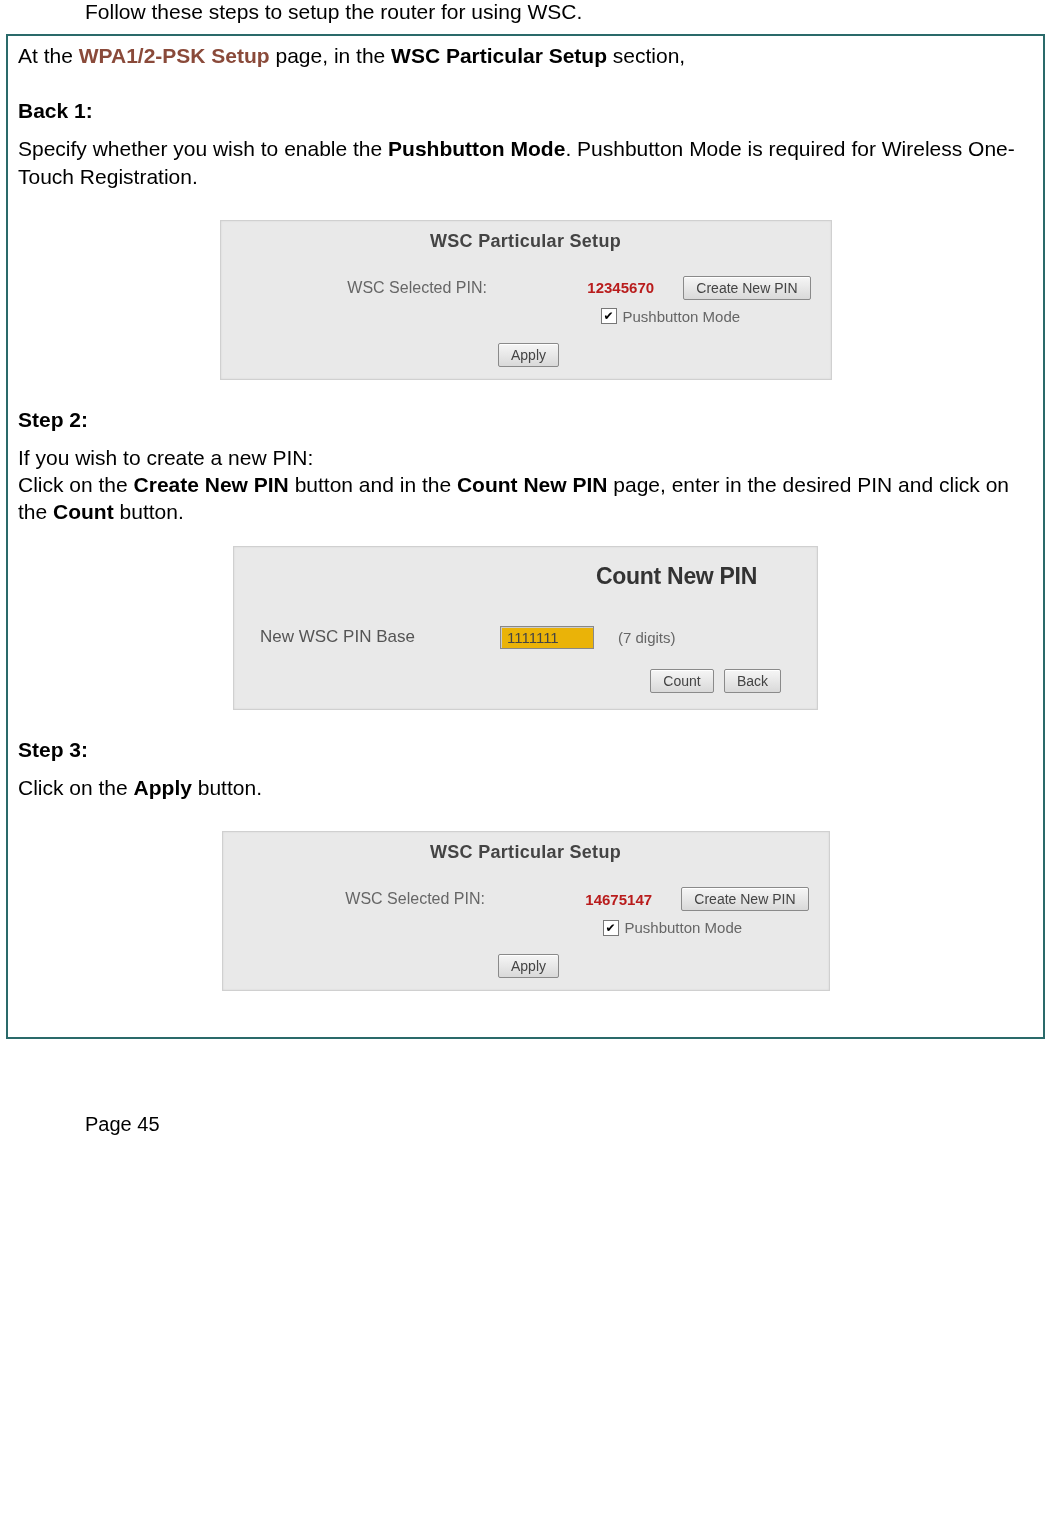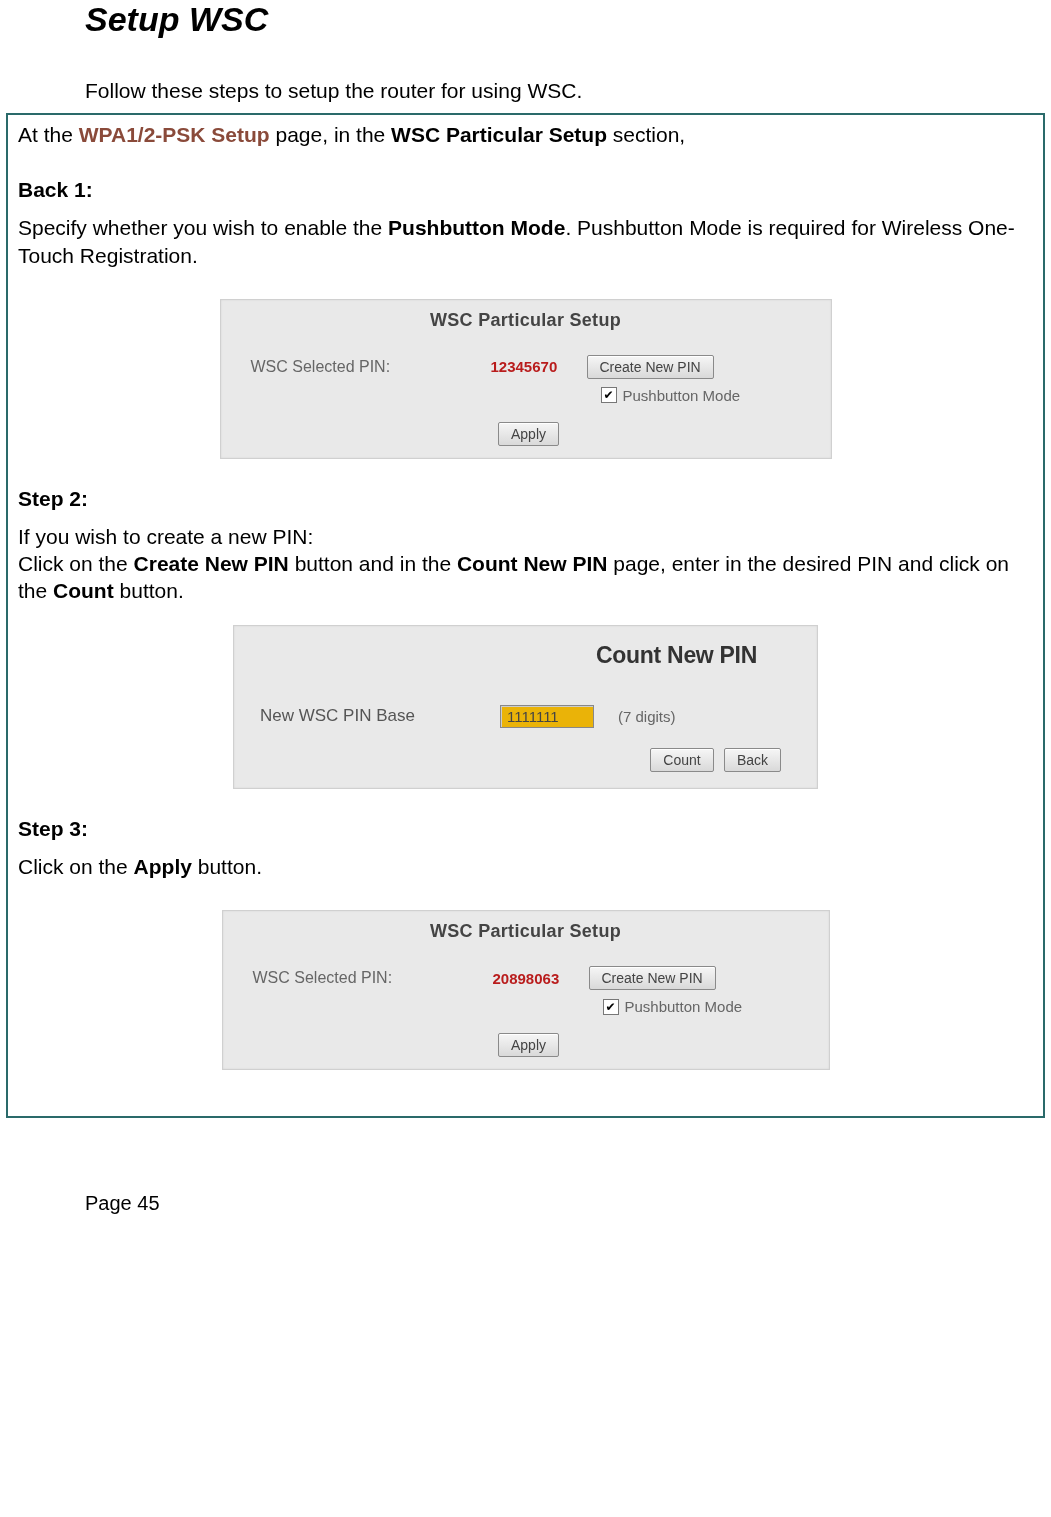--- a/index.html
+++ b/index.html
@@ -65,20 +65,21 @@
     padding: 10px 0 24px 0;
     letter-spacing: 0.3px;
   }
   .panel1 { width: 610px; }
   .panel2 { width: 583px; }
   .panel3 { width: 606px; }
   .row {
     display: flex;
     align-items: center;
     padding: 0 20px 6px 30px;
+    justify-content: flex-end;
   }
   .row .label {
     flex: 0 0 240px;
     color: #666;
     font-size: 16px;
   }
   .row .pin {
     color: #b91c1c;
     font-weight: bold;
     font-size: 15px;
@@ -162,21 +163,20 @@
   .footer {
     margin: 74px 0 0 85px;
     font-family: Liberation Sans, sans-serif;
     font-size: 20px;
   }
 </style>
 </head>
 <body>
 
 <div class="page">
-  <div class="title">Setup WSC</div>
   <div class="intro">Follow these steps to setup the router for using WSC.</div>
 
   <div class="box">
     <p class="para">
       <span>At the </span><span class="link-like">WPA1/2-PSK Setup</span><span> page, in the </span><span class="bold">WSC Particular Setup</span><span> section,</span>
     </p>
 
     <div class="step-label">Back 1:</div>
     <p class="para">
       <span>Specify whether you wish to enable the </span><span class="bold">Pushbutton Mode</span><span>. Pushbutton Mode is required for Wireless One-Touch Registration.</span>
@@ -219,21 +219,21 @@
 
     <div class="step-label">Step 3:</div>
     <p class="para">
       <span>Click on the </span><span class="bold">Apply</span><span> button.</span>
     </p>
 
     <div class="ui-panel panel3">
       <div class="ui-panel-title">WSC Particular Setup</div>
       <div class="row">
         <span class="label">WSC Selected PIN:</span>
-        <span class="pin">20898063</span>
+        <span class="pin">14675147</span>
         <span class="btn">Create New PIN</span>
       </div>
       <div class="checkbox-row">
         <span class="chk">✔</span>
         <span>Pushbutton Mode</span>
       </div>
       <div class="apply-row">
         <span class="btn">Apply</span>
       </div>
     </div>

